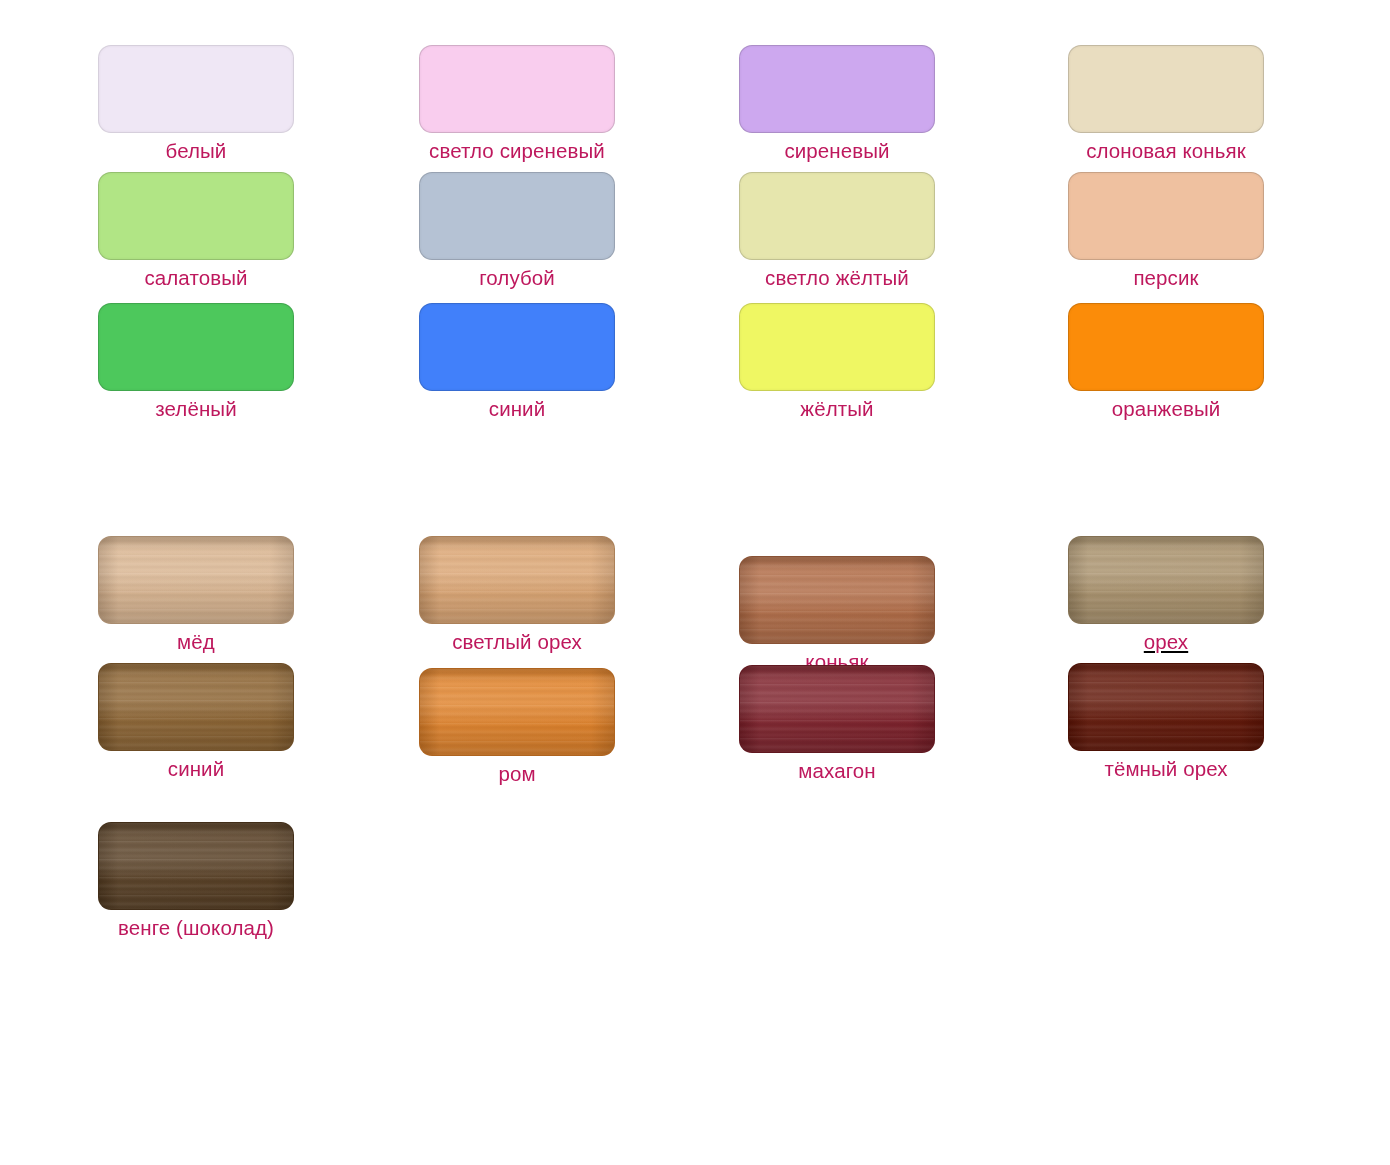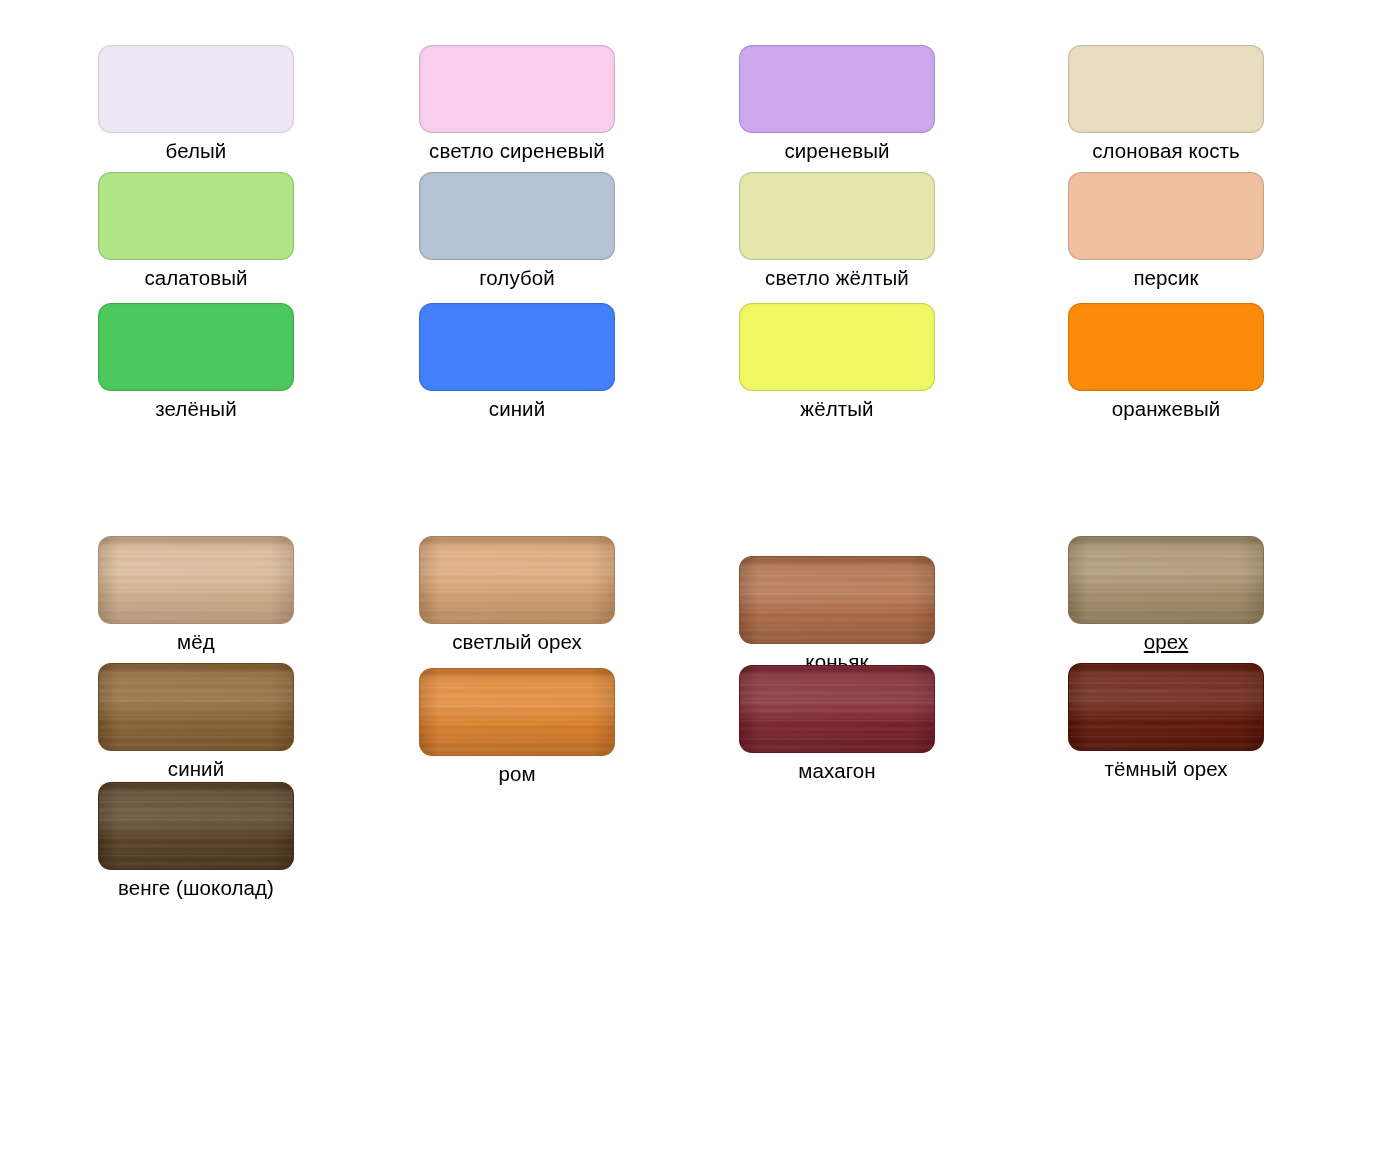--- a/index.html
+++ b/index.html
@@ -83,21 +83,21 @@
       linear-gradient(to right,
         rgba(0,0,0,0.14) 0%,
         rgba(255,255,255,0.05) 10%,
         rgba(255,255,255,0.02) 88%,
         rgba(0,0,0,0.12) 100%);
   }
 
   .swatch-label {
     font-size: 20.5px;
     line-height: 24px;
-    color: #000000;
+    color: #be185d;
     margin-top: 6px;
     white-space: nowrap;
     letter-spacing: 0.1px;
   }
 </style>
 </head>
 <body>
 
 <div id="palette-root" style="background: rgb(255, 255, 255); width: 1390px; height: 1165px;">
     <div>
@@ -108,21 +108,21 @@
       <div class="swatch-cell" style="left: 417px; top: 45px;">
         <div class="swatch-chip solid" title="светло сиреневый" style="background: rgb(249, 205, 238);"></div>
         <div class="swatch-label">светло сиреневый</div>
       </div>
       <div class="swatch-cell" style="left: 737px; top: 45px;">
         <div class="swatch-chip solid" title="сиреневый" style="background: rgb(205, 168, 239);"></div>
         <div class="swatch-label">сиреневый</div>
       </div>
       <div class="swatch-cell" style="left: 1066px; top: 45px;">
         <div class="swatch-chip solid" title="слоновая кость" style="background: rgb(233, 221, 192);"></div>
-        <div class="swatch-label">слоновая кость</div>
+        <div class="swatch-label">слоновая коньяк</div>
       </div>
       <div class="swatch-cell" style="left: 96px; top: 172px;">
         <div class="swatch-chip solid" title="салатовый" style="background: rgb(177, 229, 133);"></div>
         <div class="swatch-label">салатовый</div>
       </div>
       <div class="swatch-cell" style="left: 417px; top: 172px;">
         <div class="swatch-chip solid" title="голубой" style="background: rgb(181, 194, 212);"></div>
         <div class="swatch-label">голубой</div>
       </div>
       <div class="swatch-cell" style="left: 737px; top: 172px;">
@@ -200,21 +200,21 @@
         </div>
         <div class="swatch-label">махагон</div>
       </div>
       <div class="swatch-cell" style="left: 1066px; top: 663px;">
         <div class="swatch-chip wood" title="тёмный орех" style="background: rgb(96, 20, 5);">
           <span class="grain"></span>
           <span class="sheen"></span>
         </div>
         <div class="swatch-label">тёмный орех</div>
       </div>
-      <div class="swatch-cell" style="left: 96px; top: 782px;">
+      <div class="swatch-cell" style="left: 96px; top: 822px;">
         <div class="swatch-chip wood" title="венге (шоколад)" style="background: rgb(85, 60, 33);">
           <span class="grain"></span>
           <span class="sheen"></span>
         </div>
         <div class="swatch-label">венге (шоколад)</div>
       </div>
     </div>
   </div>
 
 </body></html>

